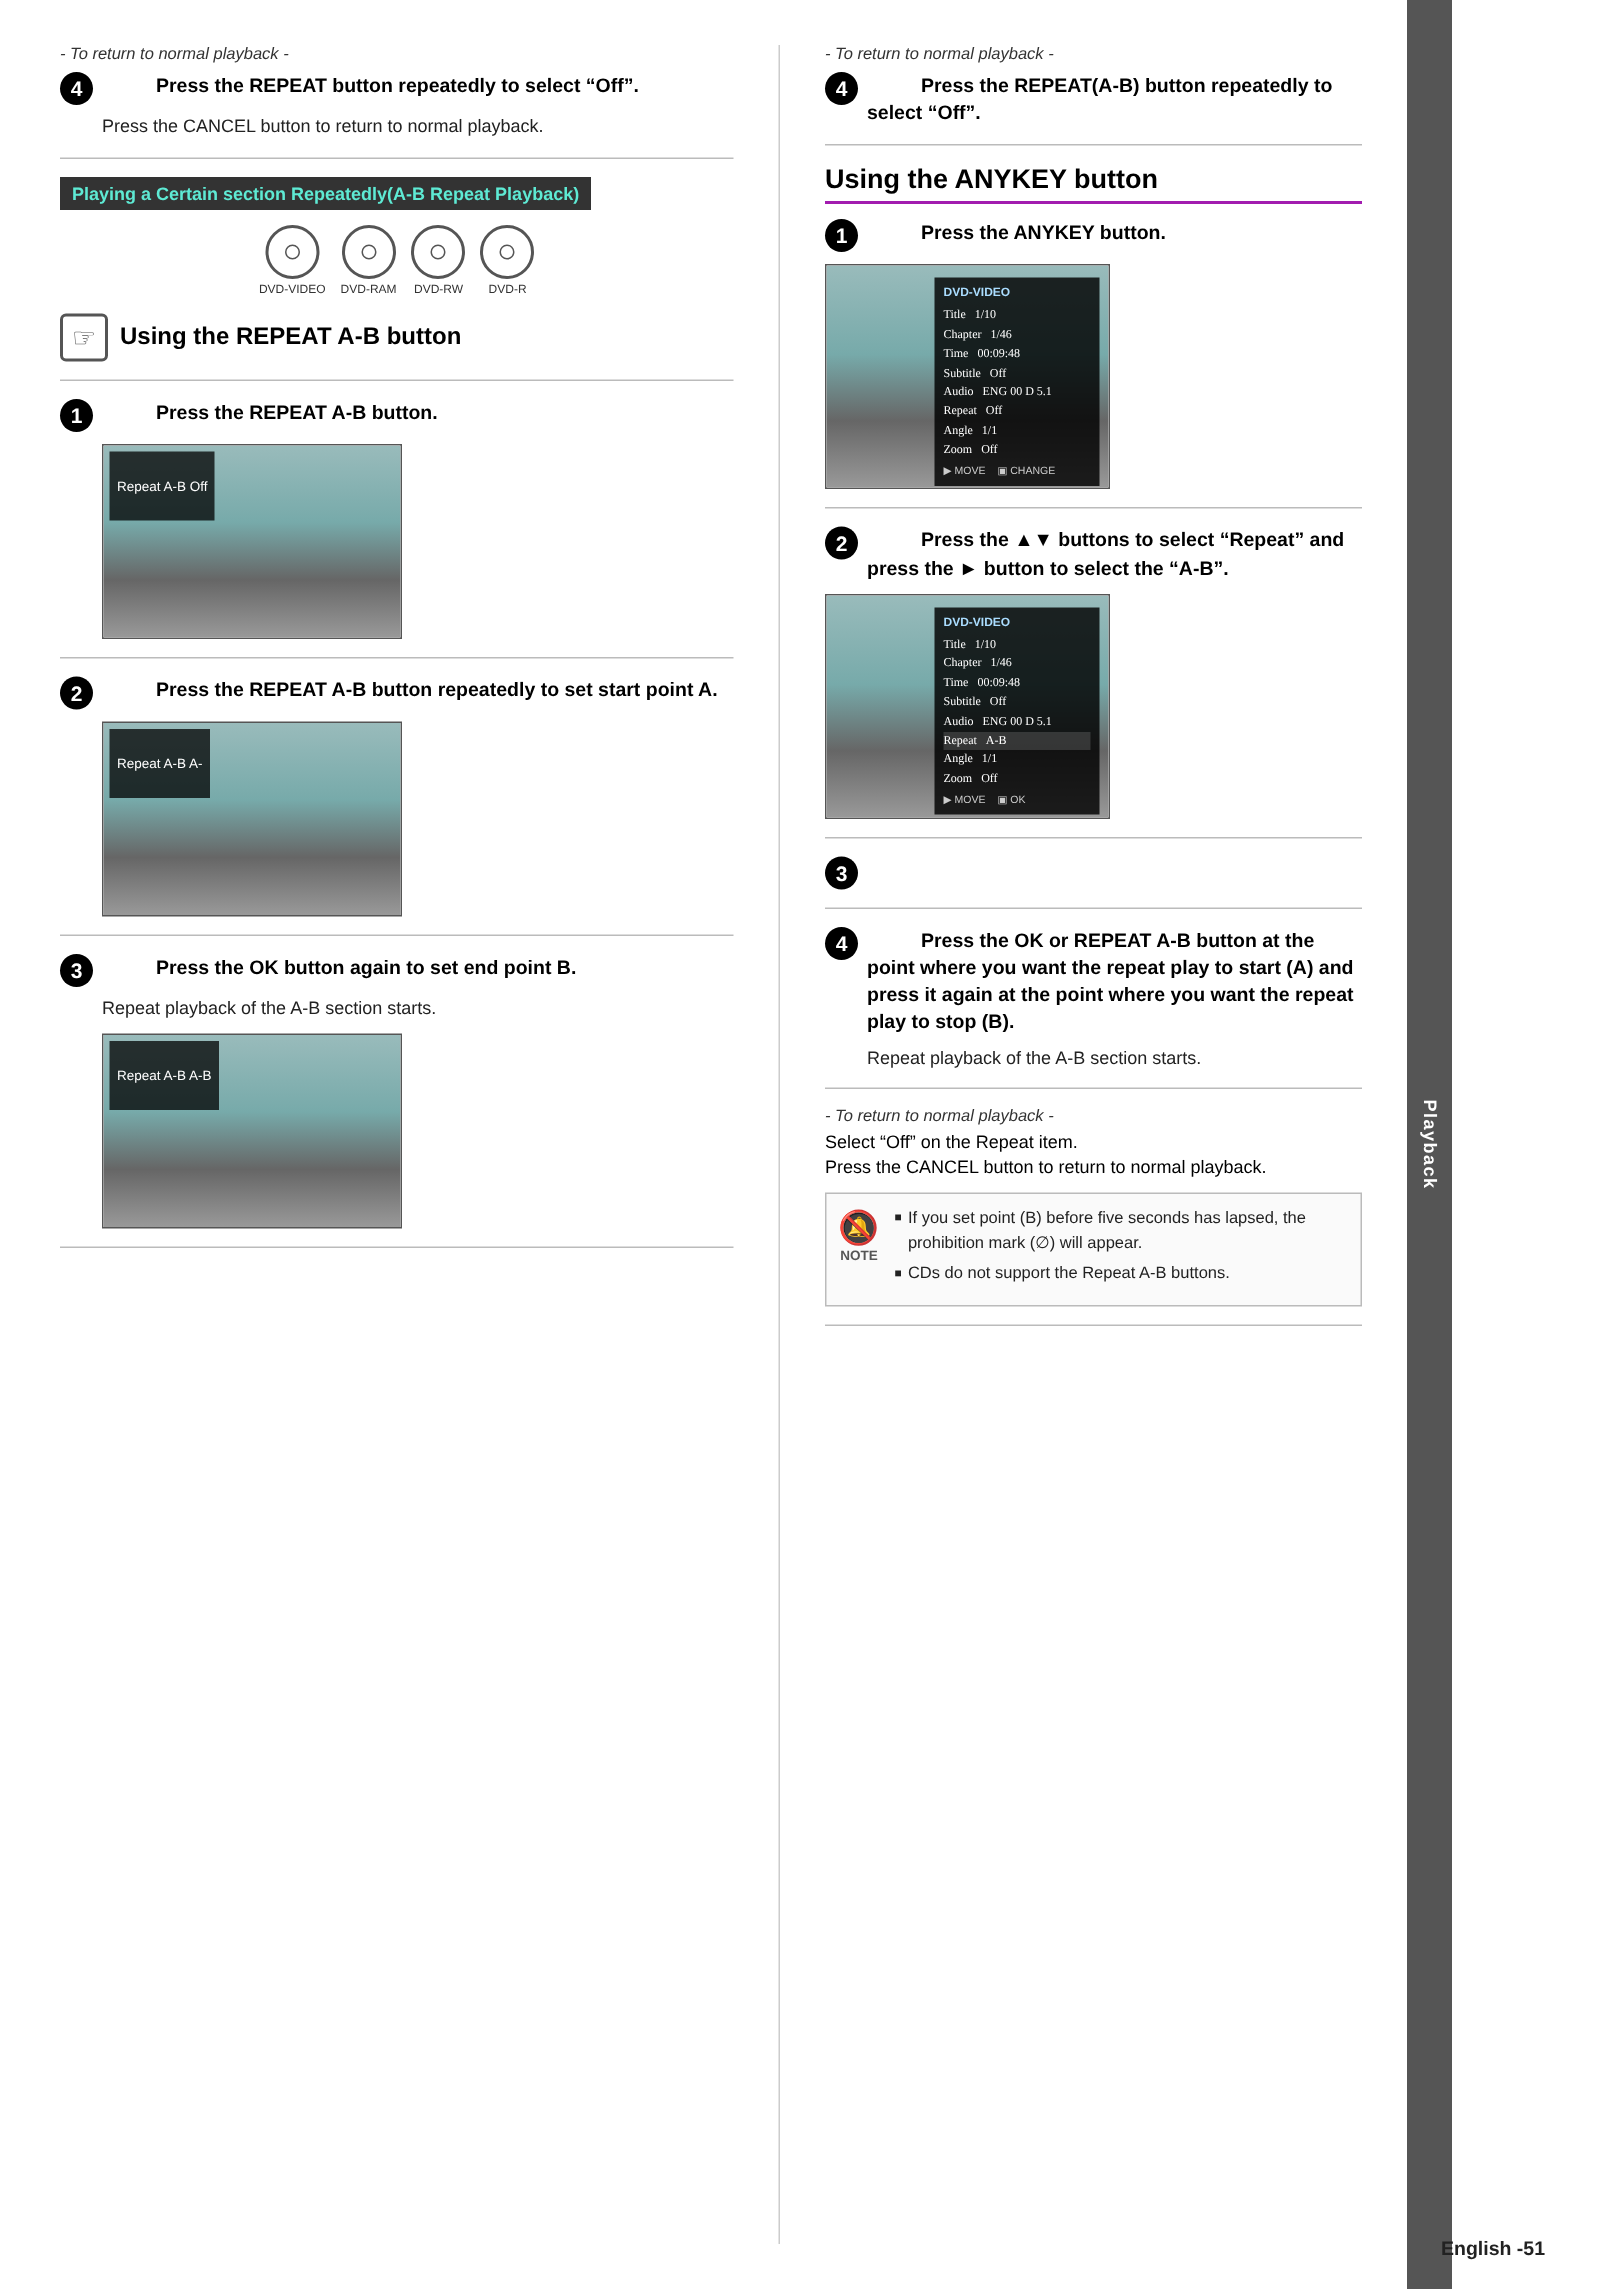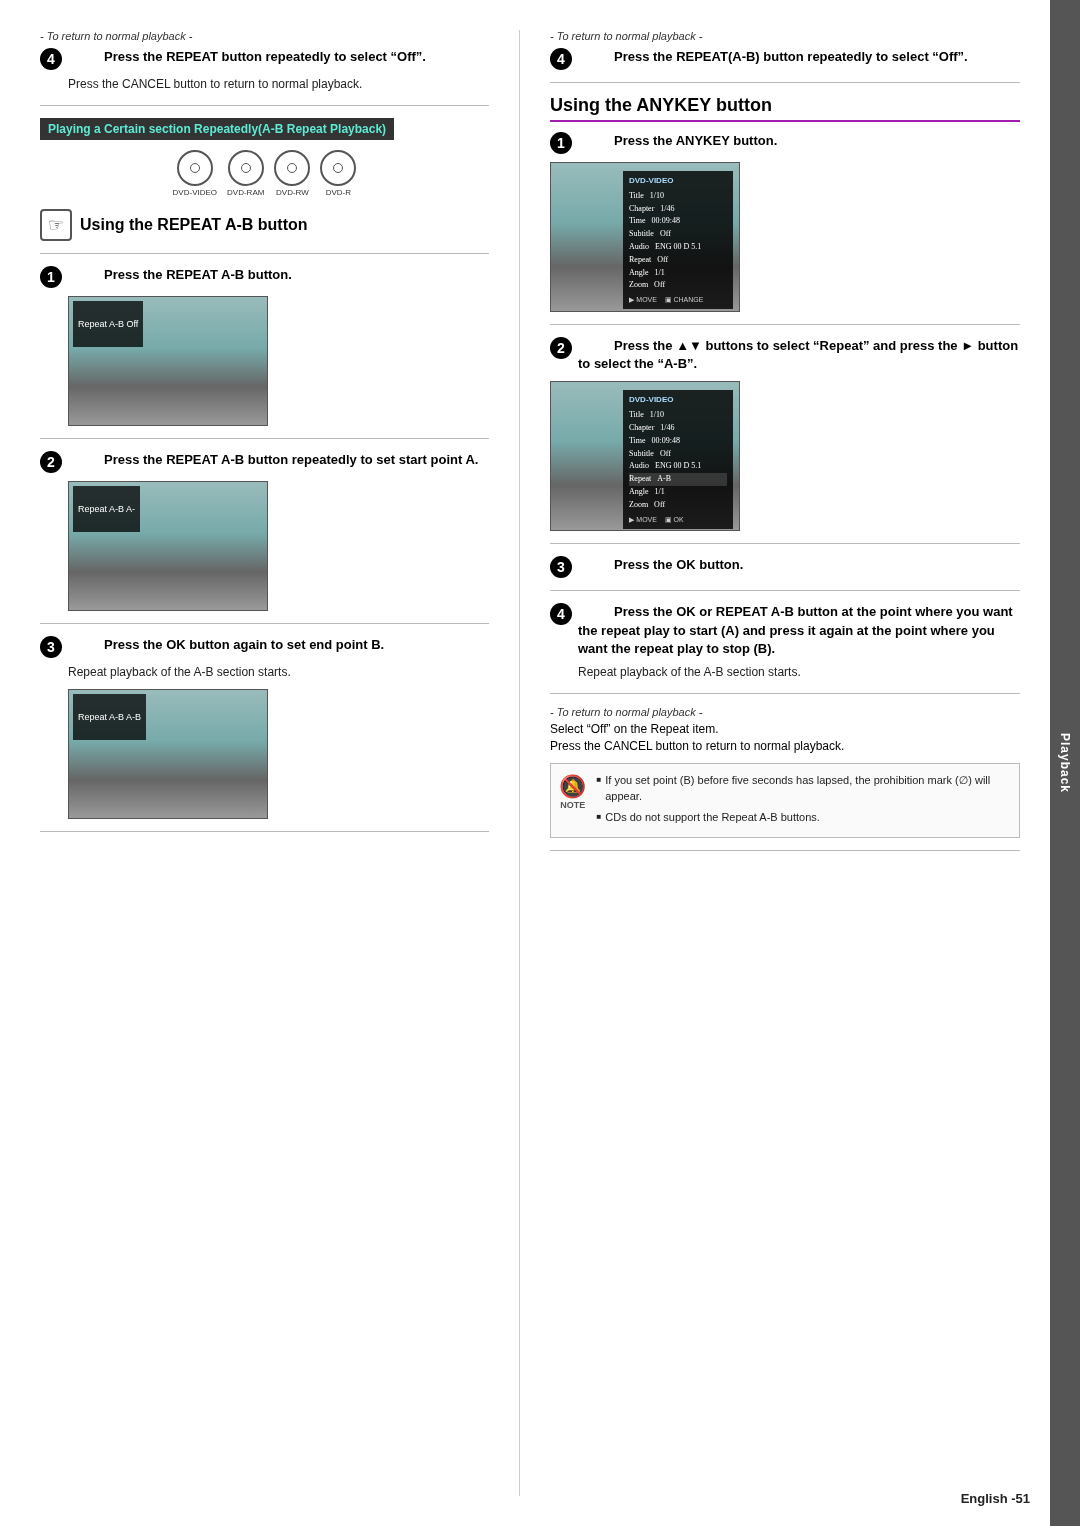--- a/index.html
+++ b/index.html
@@ -8,21 +8,21 @@
       font-size: 13px;
       background: #fff;
       color: #000;
       width: 1080px;
       min-height: 1526px;
       position: relative;
     }
     .page {
       display: flex;
       flex-direction: row;
-      width: 1080px;
+      width: 968px;
       min-height: 1526px;
     }
     .main-content {
       flex: 1;
       padding: 30px 30px 30px 40px;
       display: flex;
       flex-direction: row;
       gap: 0;
     }
     .left-col {
@@ -510,23 +510,20 @@
             <span>▶ MOVE</span>
               <span>▣ OK</span>
           </div>
         </div>
       </div>
 
       <hr class="divider">
 
       <div class="step-row">
         <span class="step-num">3</span>
-        <span class="step-text">
-          <strong>Press the OK button.</strong>
-        </span>
       </div>
 
       <hr class="divider">
 
       <div class="step-row">
         <span class="step-num">4</span>
         <span class="step-text">
           <strong>Press the OK or REPEAT A-B button at the point where you want the repeat play to start (A) and press it again at the point where you want the repeat play to stop (B).</strong>
         </span>
       </div>

